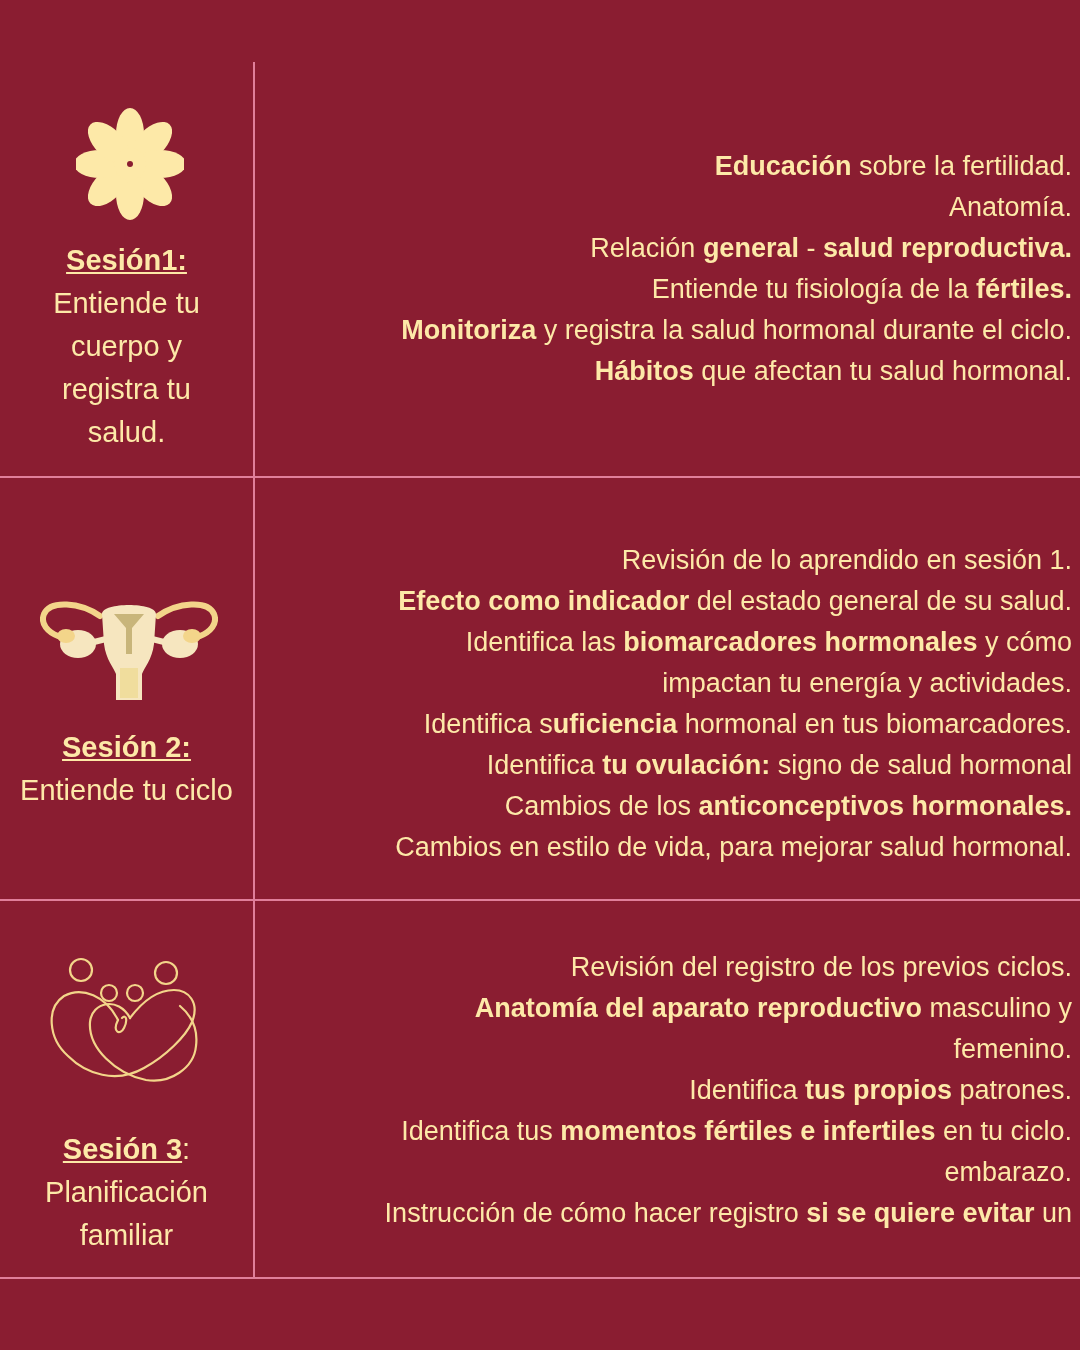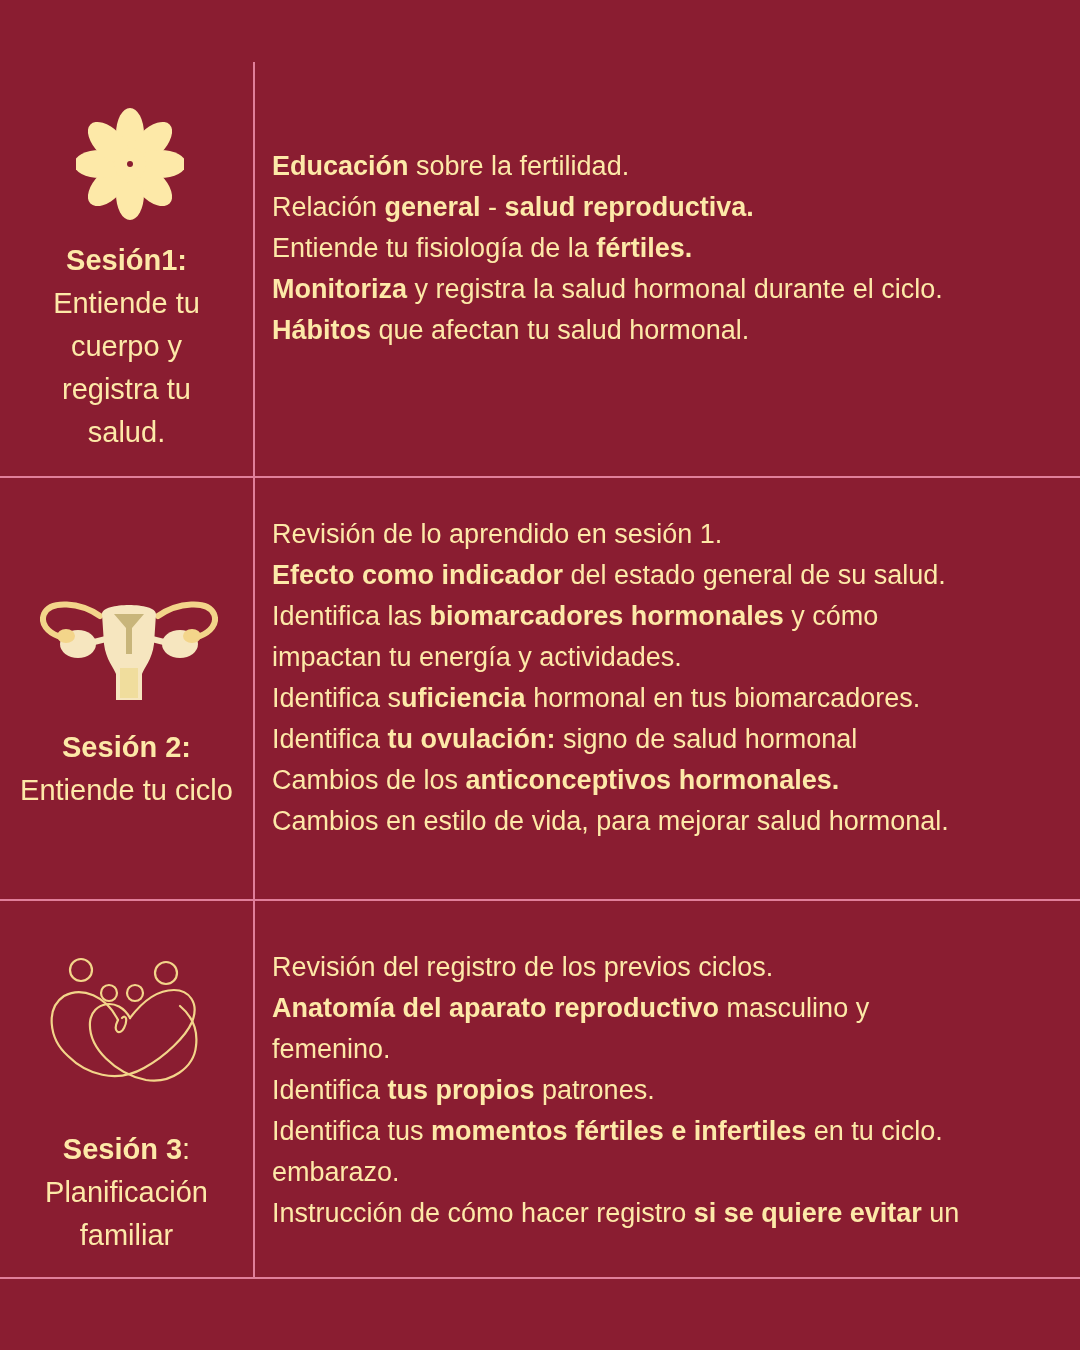--- a/index.html
+++ b/index.html
@@ -18,24 +18,24 @@
   }
   .hline {
     position: absolute; left: 0; width: 1080px; height: 2px;
     background: #e07f9a;
   }
   .left {
     position: absolute; left: 0; width: 253px;
     text-align: center;
     font-size: 29px; line-height: 43px;
   }
-  .left .title { font-weight: bold; }
+  .left .title { font-weight: bold; text-decoration: underline; }
   .right {
     position: absolute; left: 272px; width: 800px;
-    font-size: 27px; line-height: 41px;
+    font-size: 27px; line-height: 41px; text-align: right;
   }
   .right .line { white-space: nowrap; }
   .right b { font-weight: bold; }
   .icon { position: absolute; }
 </style>
 </head>
 <body>
 
 <div class="vline"></div>
 <div class="hline" style="top:476px"></div>
@@ -59,20 +59,21 @@
   </svg>
   <div class="left" style="top:239px">
     <div class="title">Sesión1:</div>
     <div>Entiende tu</div>
     <div>cuerpo y</div>
     <div>registra tu</div>
     <div>salud.</div>
   </div>
   <div class="right" style="top:146px">
       <div class="line"><b>Educación</b><span> sobre la fertilidad.</span></div>
+      <div class="line"><span>Anatomía.</span></div>
       <div class="line"><span>Relación </span><b>general</b><span> - </span><b>salud reproductiva.</b></div>
       <div class="line"><span>Entiende tu fisiología de la </span><b>fértiles.</b></div>
       <div class="line"><b>Monitoriza</b><span> y registra la salud hormonal durante el ciclo.</span></div>
       <div class="line"><b>Hábitos</b><span> que afectan tu salud hormonal.</span></div>
     </div>
 </div>
 
 <div>
   <svg class="icon" style="left:40px;top:598px" width="178" height="104" viewBox="0 0 178 104">
     <path d="M60 18 C40 4, 10 2, 4 16 C0 26, 8 34, 18 38" fill="none" stroke="#f3d58a" stroke-width="6" stroke-linecap="round"></path>
@@ -83,21 +84,21 @@
     <ellipse cx="152" cy="38" rx="9" ry="7" fill="#f3d58a"></ellipse>
     <path d="M54 44 L70 40 M124 44 L108 40" stroke="#f6e6bf" stroke-width="6"></path>
     <path d="M62 16 C62 4, 116 4, 116 16 L114 46 C112 62, 104 70, 102 76 L102 102 L76 102 L76 76 C74 70, 66 62, 64 46 Z" fill="#f6e6bf"></path>
     <path d="M74 16 L104 16 L92 30 L92 56 L86 56 L86 30 Z" fill="#c8b57a"></path>
     <path d="M80 70 L98 70 L98 100 L80 100 Z" fill="#eed88f" opacity="0.7"></path>
   </svg>
   <div class="left" style="top:726px">
     <div class="title">Sesión 2:</div>
     <div>Entiende tu ciclo</div>
   </div>
-  <div class="right" style="top:514px">
+  <div class="right" style="top:540px">
       <div class="line"><span>Revisión de lo aprendido en sesión 1.</span></div>
       <div class="line"><b>Efecto como indicador</b><span> del estado general de su salud.</span></div>
       <div class="line"><span>Identifica las </span><b>biomarcadores hormonales</b><span> y cómo</span></div>
       <div class="line"><span>impactan tu energía y actividades.</span></div>
       <div class="line"><span>Identifica s</span><b>uficiencia</b><span> hormonal en tus biomarcadores.</span></div>
       <div class="line"><span>Identifica </span><b>tu ovulación:</b><span> signo de salud hormonal</span></div>
       <div class="line"><span>Cambios de los </span><b>anticonceptivos hormonales.</b></div>
       <div class="line"><span>Cambios en estilo de vida, para mejorar salud hormonal.</span></div>
     </div>
 </div>

